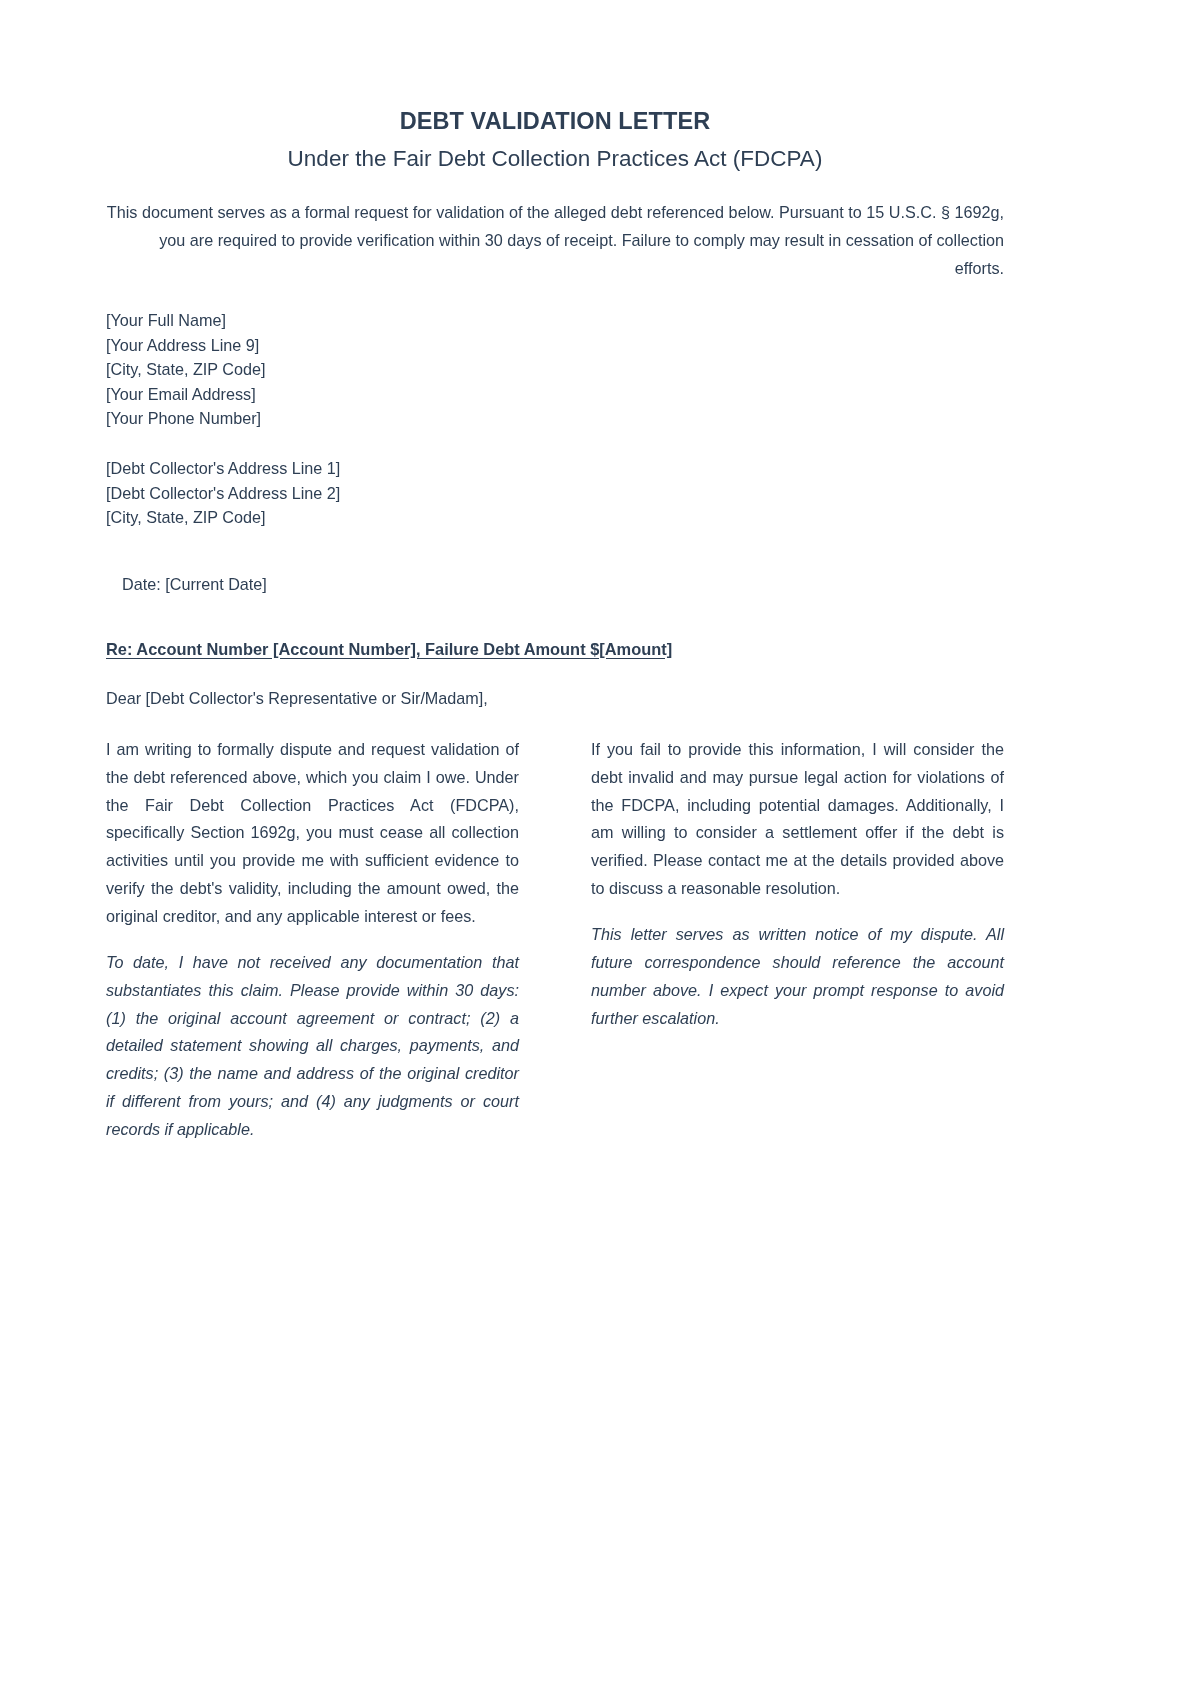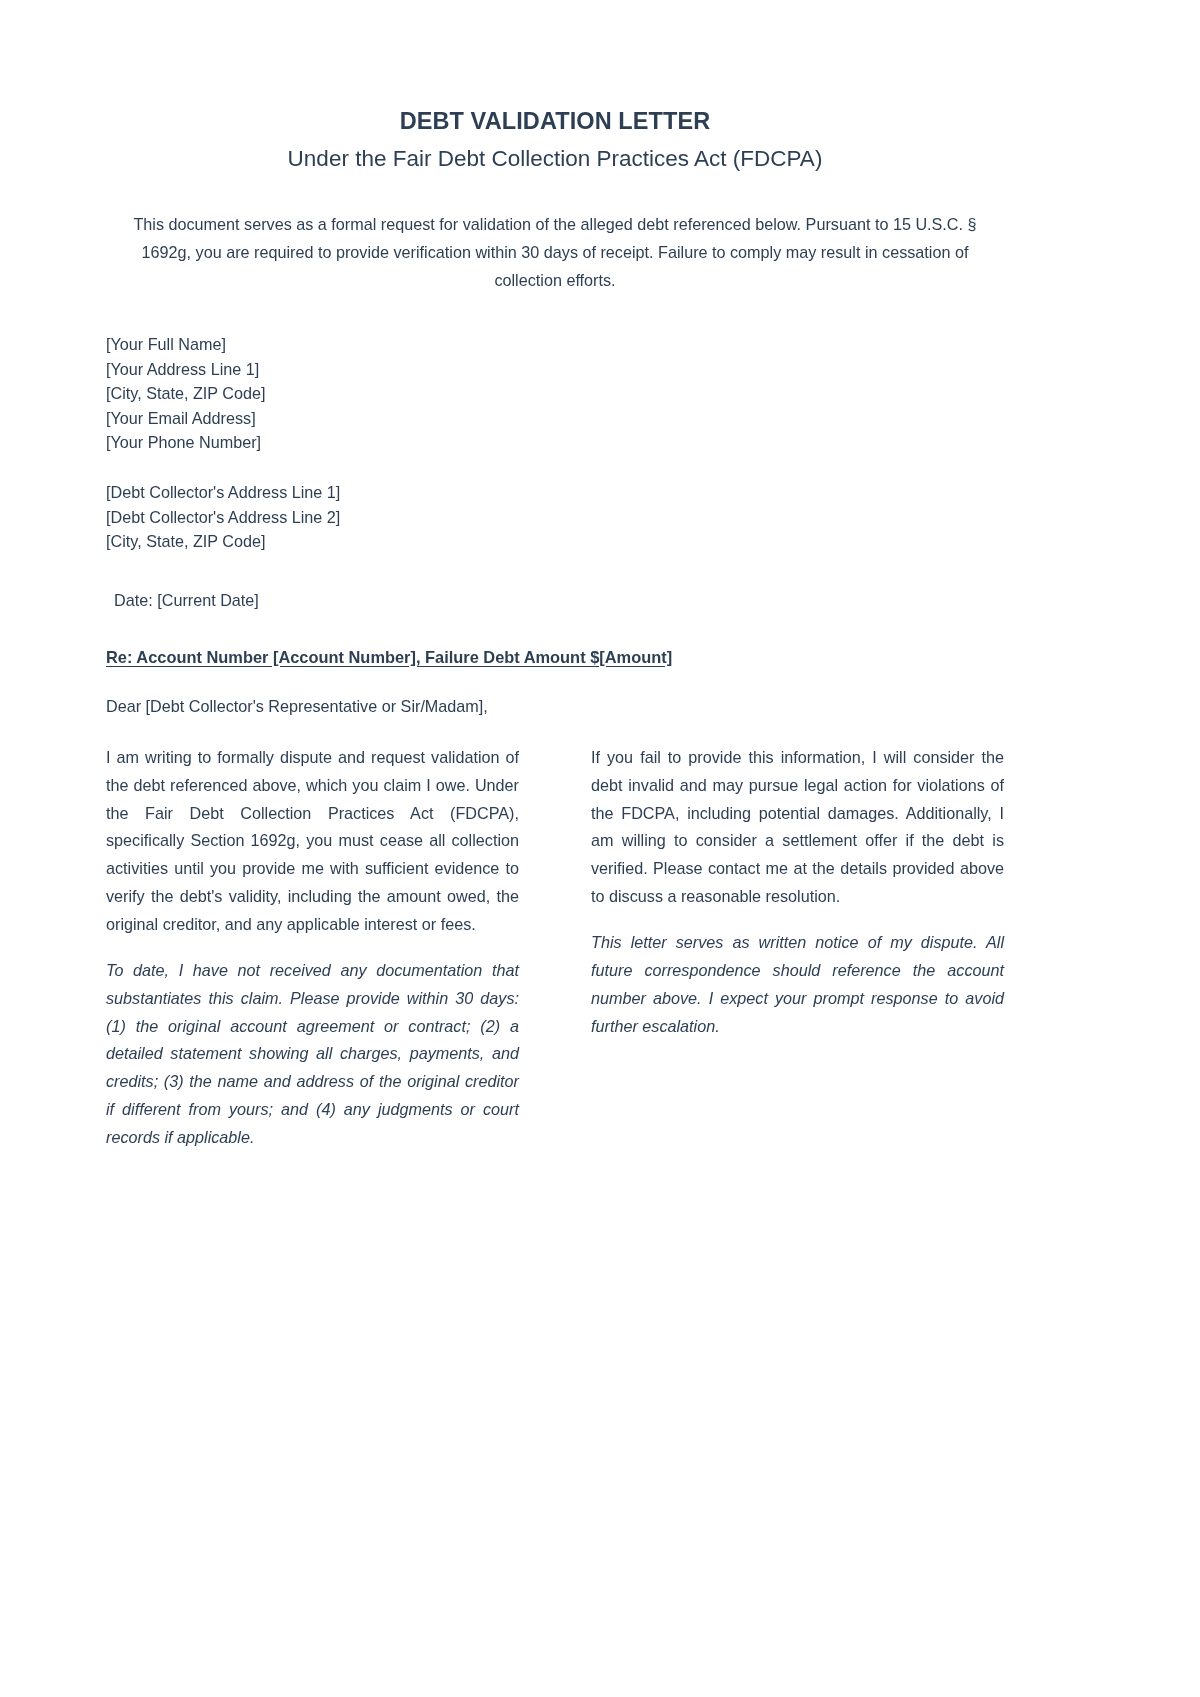--- a/index.html
+++ b/index.html
@@ -46,40 +46,40 @@
     font-size: 22.5px;
     font-weight: normal;
     margin: 0;
     padding-top: 8px;
     line-height: 1.3;
   }
 
   .intro {
     font-size: 16.2px;
     line-height: 1.72;
-    margin: 12px;
+    margin: 0;
     padding-top: 26px;
-    text-align: center;
+    text-align: right;
   }
 
   .block {
     font-size: 16.2px;
     line-height: 1.52;
     margin: 0;
     padding-top: 25px;
   }
   .block .line {
     display: block;
     white-space: pre;
   }
 
   .date-line {
     font-size: 16.2px;
     line-height: 1.52;
-    margin: 8px;
+    margin: 16px;
     padding-top: 26px;
   }
   .re-wrap {
     padding-top: 27px;
   }
   .re-wrap .re-text {
     font-size: 16.4px;
     font-weight: bold;
     text-decoration: underline;
     text-underline-offset: 3px;
@@ -134,21 +134,21 @@
   <div class="sheet">
 
     <h1 class="doc-title">DEBT VALIDATION LETTER</h1>
 
     <h2 class="doc-subtitle">Under the Fair Debt Collection Practices Act (FDCPA)</h2>
 
     <p class="intro">This document serves as a formal request for validation of the alleged debt referenced below. Pursuant to 15 U.S.C. § 1692g, you are required to provide verification within 30 days of receipt. Failure to comply may result in cessation of collection efforts.</p>
 
     <div class="block">
       <span class="line">[Your Full Name]</span>
-      <span class="line">[Your Address Line 1]</span>
+      <span class="line">[Your Address Line 9]</span>
       <span class="line">[City, State, ZIP Code]</span>
       <span class="line">[Your Email Address]</span>
       <span class="line">[Your Phone Number]</span>
     </div>
 
     <div class="block">
       <span class="line">[Debt Collector's Address Line 1]</span>
       <span class="line">[Debt Collector's Address Line 2]</span>
       <span class="line">[City, State, ZIP Code]</span>
     </div>

